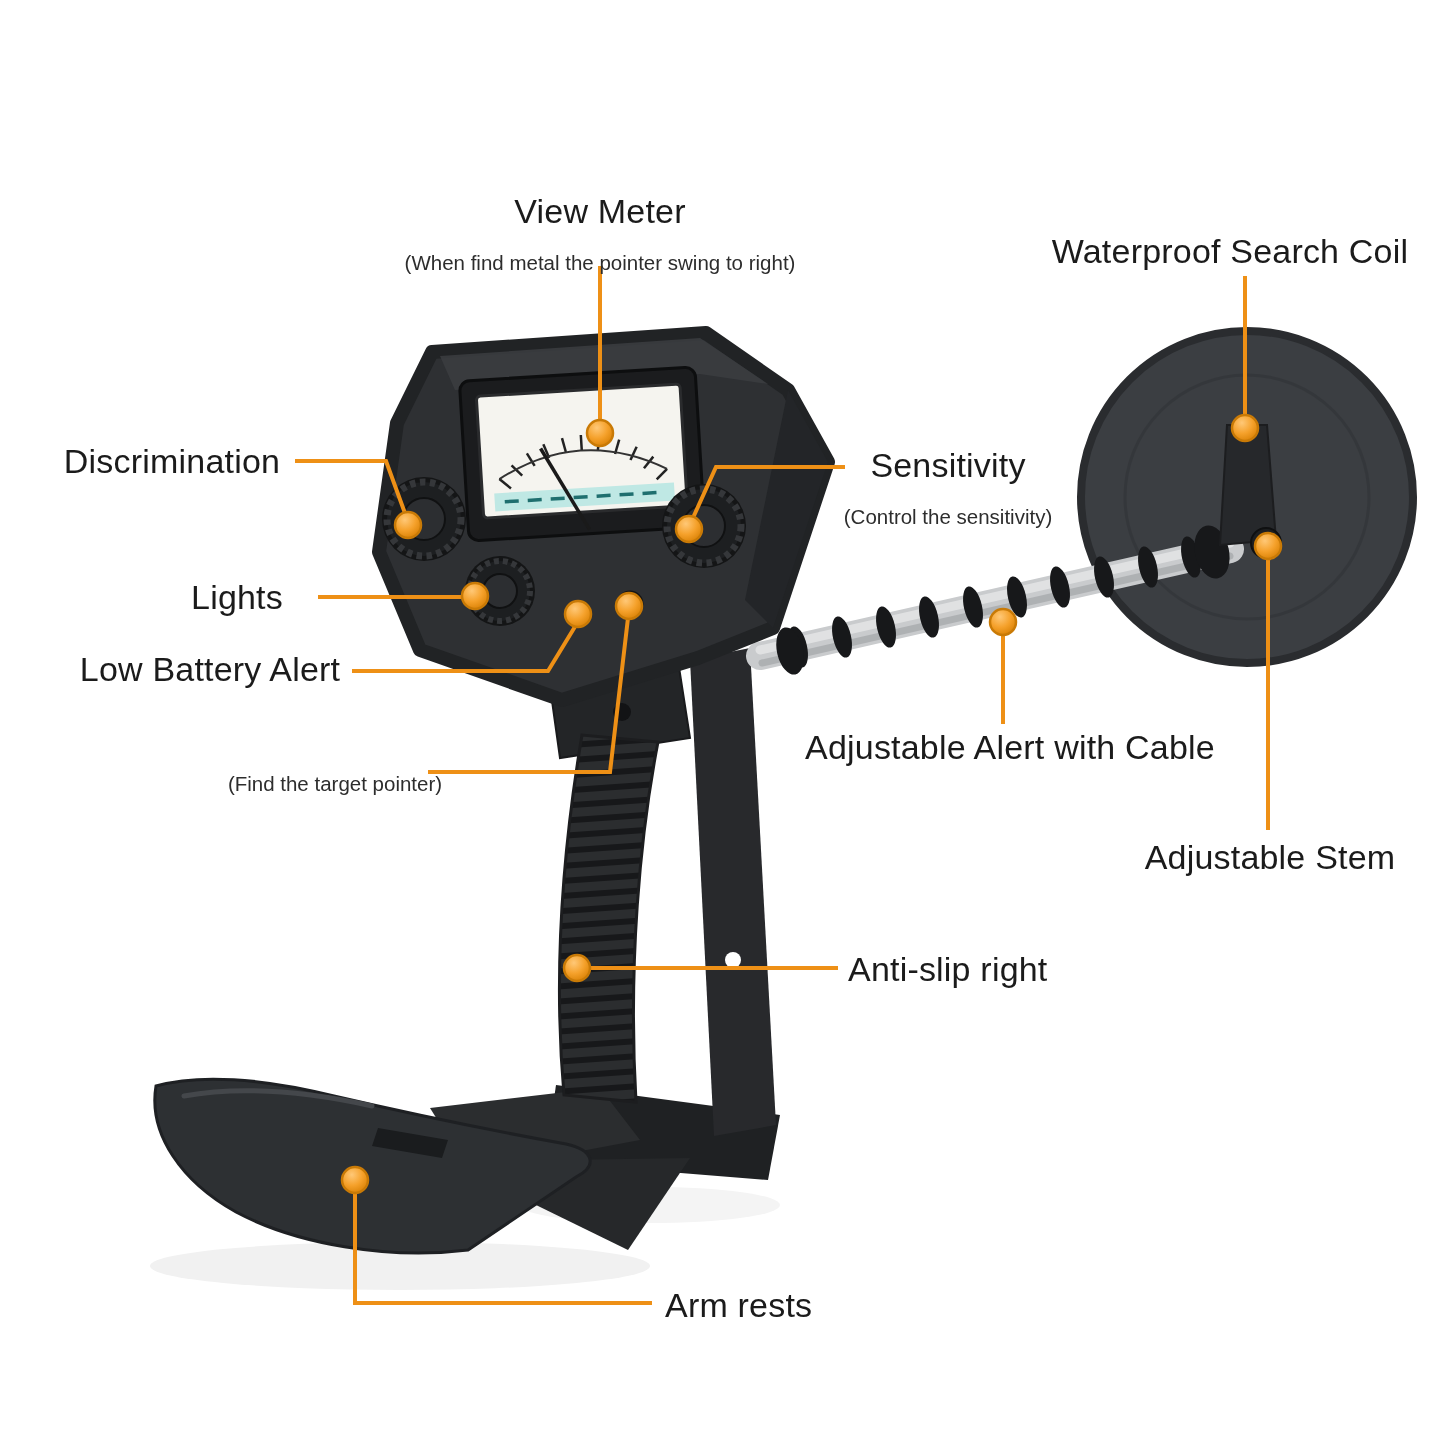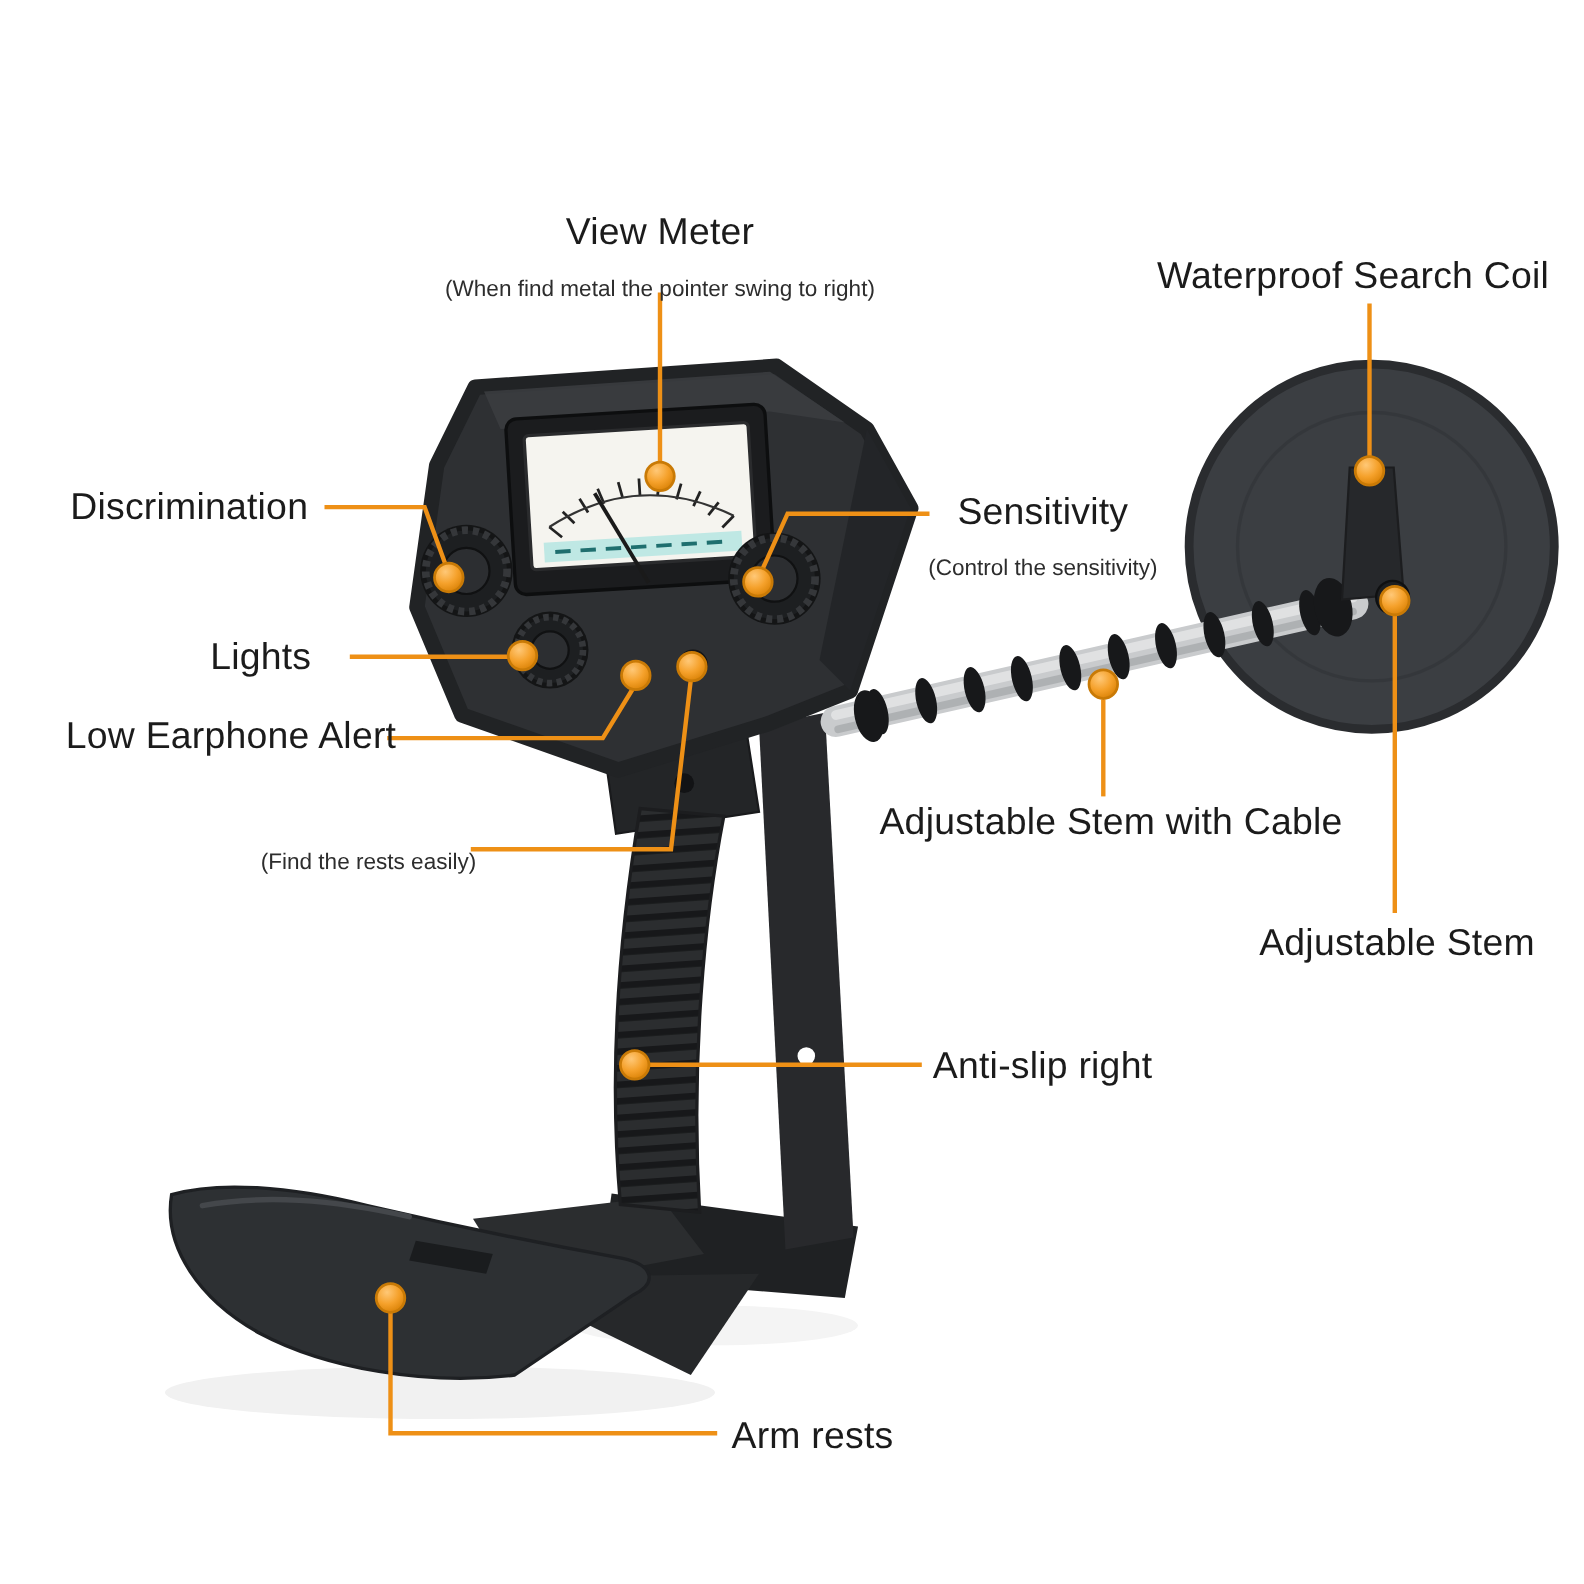--- a/index.html
+++ b/index.html
@@ -176,29 +176,29 @@
   <div class="label center" style="left:820px;top:446px;width:256px">
     <div class="title">Sensitivity</div>
     <div class="sub">(Control the sensitivity)</div>
   </div>
 
   <div class="label center" style="left:152px;top:578px;width:170px">
     <div class="title">Lights</div>
   </div>
 
   <div class="label center" style="left:0px;top:650px;width:420px">
-    <div class="title">Low Earphone Alert</div>
+    <div class="title">Low Battery Alert</div>
   </div>
 
   <div class="label center" style="left:205px;top:752px;width:260px">
-    <div class="sub">(Find the rests easily)</div>
+    <div class="sub">(Find the target pointer)</div>
   </div>
 
   <div class="label center" style="left:790px;top:728px;width:440px">
-    <div class="title">Adjustable Stem with Cable</div>
+    <div class="title">Adjustable Alert with Cable</div>
   </div>
 
   <div class="label center" style="left:1085px;top:838px;width:370px">
     <div class="title">Adjustable Stem</div>
   </div>
 
   <div class="label" style="left:848px;top:950px;width:300px">
     <div class="title">Anti-slip right</div>
   </div>
 

